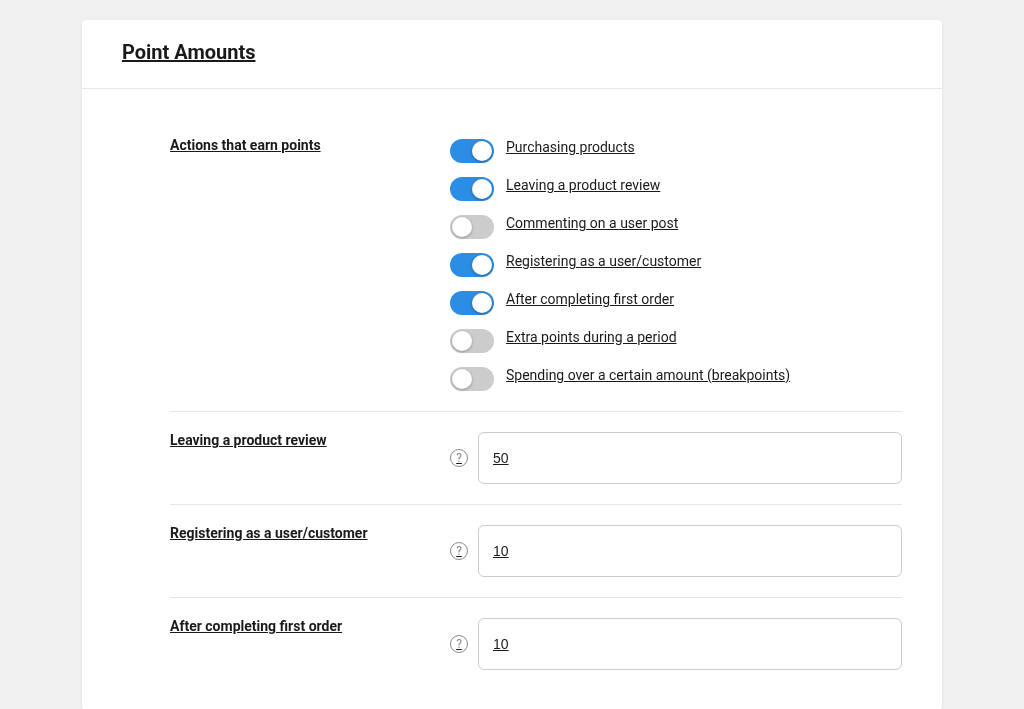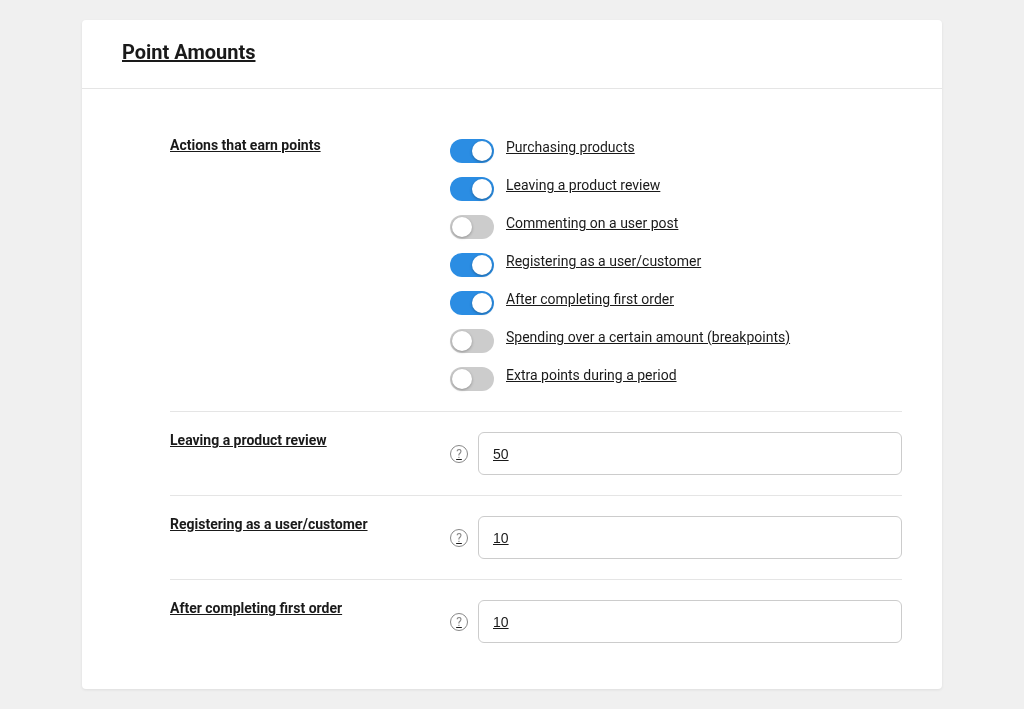--- a/index.html
+++ b/index.html
@@ -139,21 +139,21 @@
     }
 
     .toggle-thumb.off {
       left: 2px;
     }
 
     
     .input-field {
       width: 100%;
       max-width: 590px;
-      height: 43px;
+      height: 52px;
       border: 1.5px solid #ccc;
       border-radius: 6px;
       padding: 0 14px;
       font-size: 14px;
       color: #1a1a1a;
       background: #fff;
       outline: none;
     }
 
     .input-row-content {
@@ -235,30 +235,30 @@
             </label>
             <span class="toggle-label">After completing first order</span>
           </div>
 
           <div class="toggle-item">
             <label class="toggle">
               <input type="checkbox" style="">
               <div class="toggle-track off"></div>
               <div class="toggle-thumb off"></div>
             </label>
-            <span class="toggle-label">Spending over a certain amount (breakpoints)</span>
+            <span class="toggle-label">Extra points during a period</span>
           </div>
 
           <div class="toggle-item">
             <label class="toggle">
               <input type="checkbox" style="">
               <div class="toggle-track off"></div>
               <div class="toggle-thumb off"></div>
             </label>
-            <span class="toggle-label">Extra points during a period</span>
+            <span class="toggle-label">Spending over a certain amount (breakpoints)</span>
           </div>
 
         </div>
       </div>
     </div>
 
     <div class="row">
       <div class="row-label-block">
         <span style="font-weight:700;">Leaving a product review</span>
       </div>

